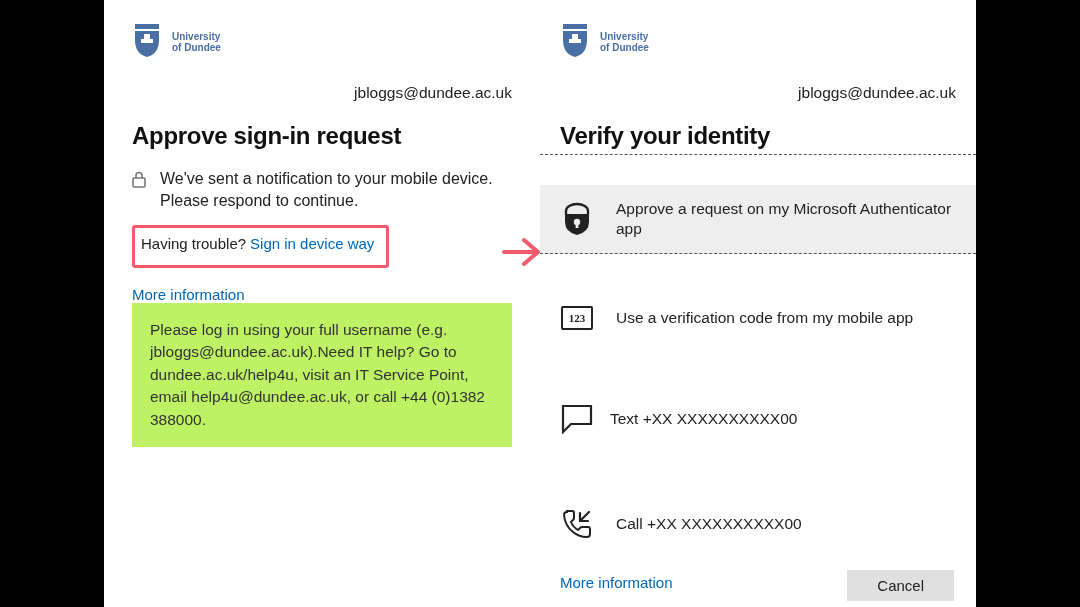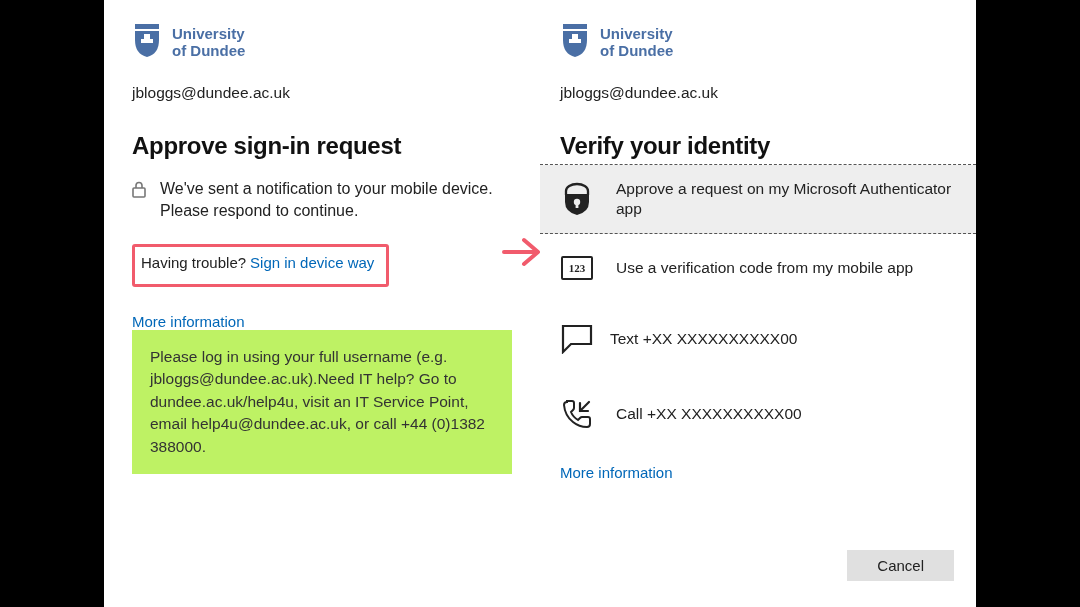--- a/index.html
+++ b/index.html
@@ -16,56 +16,57 @@
     width: 436px;
     height: 607px;
     background: #fff;
     flex-shrink: 0;
     padding: 22px 28px 0 28px;
     position: relative;
   }
   .panel-right { padding-left: 20px; padding-right: 20px; }
   .gap { width: 0px; }
   .logo-row { display: flex; align-items: center; gap: 10px; margin-bottom: 22px; }
-  .logo-text { color: #4a6fa5; font-size: 15px; line-height: 1.15; font-weight: 600; }
-  .username { font-size: 15.5px; color: #222; margin-bottom: 30px; }
+  .logo-text { color: #4a6fa5; font-size: 10px; line-height: 1.15; font-weight: 600; }
+  .username { font-size: 15.5px; color: #222; margin-bottom: 20px; text-align: right; }
   .heading { font-size: 24px; font-weight: 700; color: #111; margin-bottom: 18px; letter-spacing: -0.3px; }
   .heading-b { margin-bottom: 4px; }
-  .notice-row { display: flex; gap: 14px; margin-bottom: 21px; }
+  .notice-row { display: flex; gap: 14px; margin-bottom: 12px; }
   .lock-small { flex-shrink: 0; margin-top: 3px; }
   .notice-text { font-size: 16px; color: #222; line-height: 1.4; }
   .trouble-row { display: flex; align-items: center; font-size: 15px; margin-bottom: 6px; padding: 4px 6px 4px 2px; }
   .trouble-label { color: #222; }
   .trouble-link { color: #0067b8; margin-left: 4px; cursor: pointer; }
-  .highlight-box { border: 3px solid #f15b6c; border-radius: 3px; display: inline-flex; padding: 3px 6px 3px 4px; margin-bottom: 20px; }
+  .highlight-box { border: 3px solid #f15b6c; border-radius: 3px; display: inline-flex; padding: 3px 6px 3px 4px; margin-bottom: 12px; }
   .more-info { color: #0067b8; font-size: 15px; cursor: pointer; margin-top: 6px; }
   .help-box { background: #bef264; padding: 16px 18px; font-size: 15.5px; color: #333; line-height: 1.45; }
   .arrow {
     position: absolute;
     right: -4px;
     top: 234px;
     color: #f15b6c;
   }
 
   .dashed-top { border-top: 1.5px dashed #555; }
   .dashed-bottom { border-bottom: 1.5px dashed #555; }
   .method-list { margin: 0 -20px; }
   .method-item {
     display: flex;
     align-items: center;
     gap: 22px;
     padding: 14px 20px;
     cursor: pointer;
+    margin-top: 30px;
   }
   .method-item.selected { background: #eee; }
   .method-icon { width: 34px; flex-shrink: 0; display: flex; justify-content: center; }
   .method-label { font-size: 15.5px; color: #222; line-height: 1.3; }
   .cancel-btn {
     position: absolute;
-    bottom: 26px;
+    bottom: 6px;
     right: 22px;
     background: #e0e0e0;
     border: none;
     padding: 7px 30px;
     font-size: 15px;
     color: #222;
     cursor: pointer;
   }
   .more-info-b { margin-top: 12px; }
 </style>

